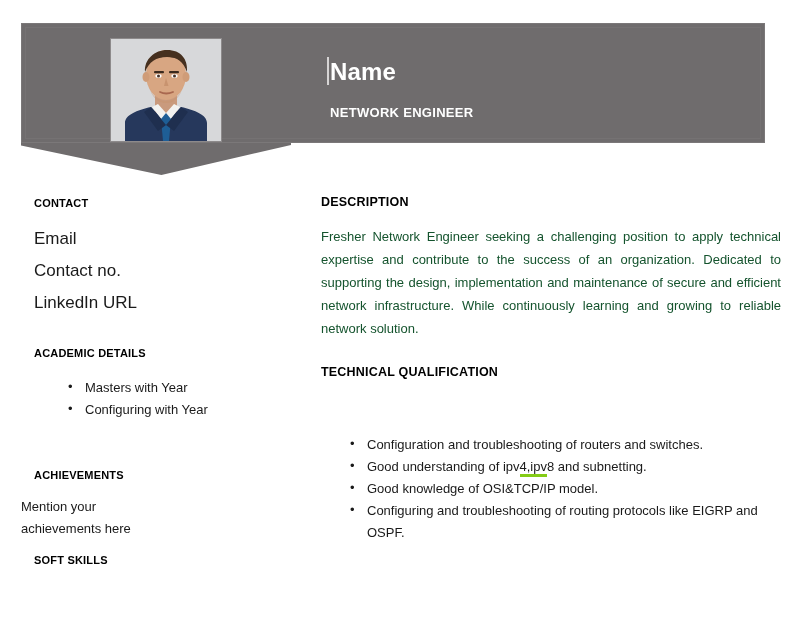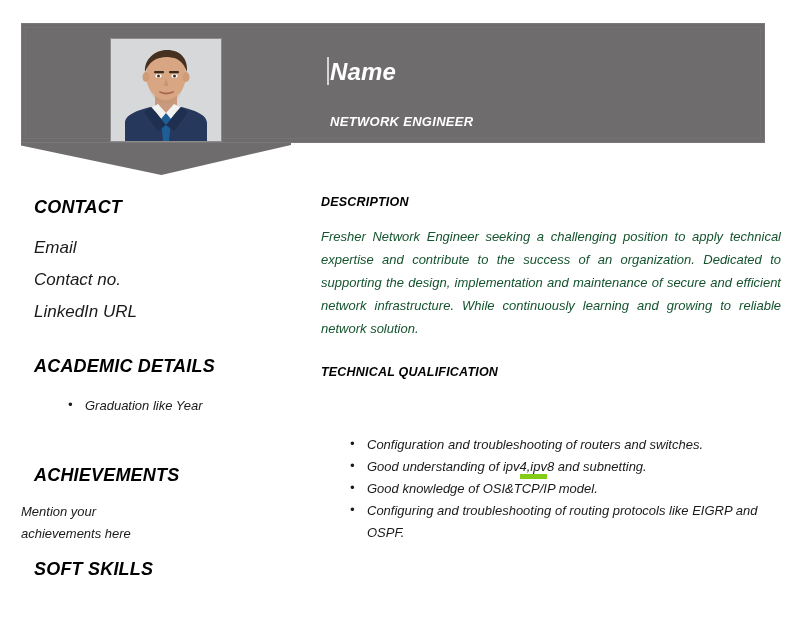--- a/index.html
+++ b/index.html
@@ -16,21 +16,20 @@
   }
 
   .page {
     position: absolute;
     left: 0;
     top: 0;
     width: 792px;
     height: 587px;
     background: #ffffff;
     overflow: hidden;
-    font-style: italic;
   }
 
   
   .header-band {
     position: absolute;
     left: 21px;
     top: 23px;
     width: 744px;
     height: 120px;
     background: #6f6c6d;
@@ -88,21 +87,21 @@
     color: #ffffff;
     font-size: 24px;
     font-weight: bold;
     letter-spacing: 0.2px;
     line-height: 30px;
     white-space: nowrap;
   }
   .role-text {
     position: absolute;
     left: 330px;
-    top: 114px;
+    top: 105px;
     color: #ffffff;
     font-size: 13px;
     font-weight: bold;
     letter-spacing: 0.3px;
     line-height: 16px;
     white-space: nowrap;
   }
 
   
   .sidebar {
@@ -115,21 +114,21 @@
     z-index: -1;
   }
   .sidebar-content {
     position: absolute;
     left: 21px;
     top: 175px;
     width: 270px;
     height: 463px;
   }
   .sb-head {
-    font-size: 18px;
+    font-size: 11px;
     font-weight: bold;
     color: #000000;
     letter-spacing: 0.2px;
     margin: 0 0 0 13px;
   }
   .sb-line {
     font-size: 17px;
     color: #1a1a1a;
     margin: 0 0 0 13px;
     line-height: 32px;
@@ -195,21 +194,21 @@
   }
   .m-ul li::before {
     content: "\2022";
     position: absolute;
     left: 29px;
     top: -1px;
     font-size: 13px;
     color: #1a1a1a;
   }
   .spellmark {
-    border-bottom: 5px solid #84cc16;
+    border-bottom: 3px solid #84cc16;
   }
 
   .gap-s { height: 14px; }
   .gap-m { height: 22px; }
 </style>
 </head>
 <body>
 
 <div class="page">
 
@@ -270,21 +269,22 @@
     <div class="sb-head">CONTACT</div>
     <div class="gap-s"></div>
     <div class="sb-line">Email</div>
     <div class="sb-line">Contact no.</div>
     <div class="sb-line">LinkedIn URL</div>
 
     <div style="height:28px"></div>
     <div class="sb-head">ACADEMIC DETAILS</div>
     <div style="height:18px"></div>
     <ul class="sb-ul">
-      <li>Graduation like Year</li>
+      <li>Masters with Year</li>
+      <li>Configuring with Year</li>
     </ul>
     <div style="height:19px"></div>
 
     <div style="height:29px"></div>
     <div class="sb-head">ACHIEVEMENTS</div>
     <div style="height:15px"></div>
     <div class="sb-plain">Mention your</div>
     <div class="sb-plain">achievements here</div>
 
     <div style="height:14px"></div>

